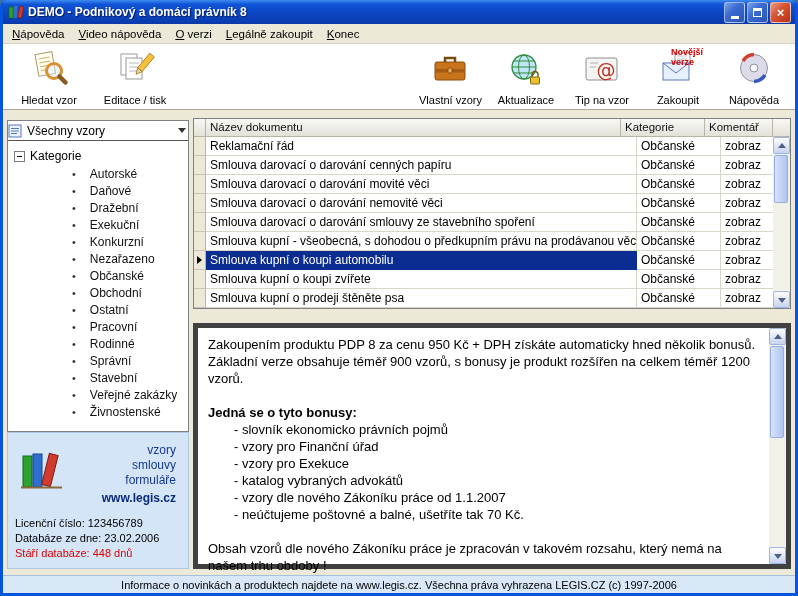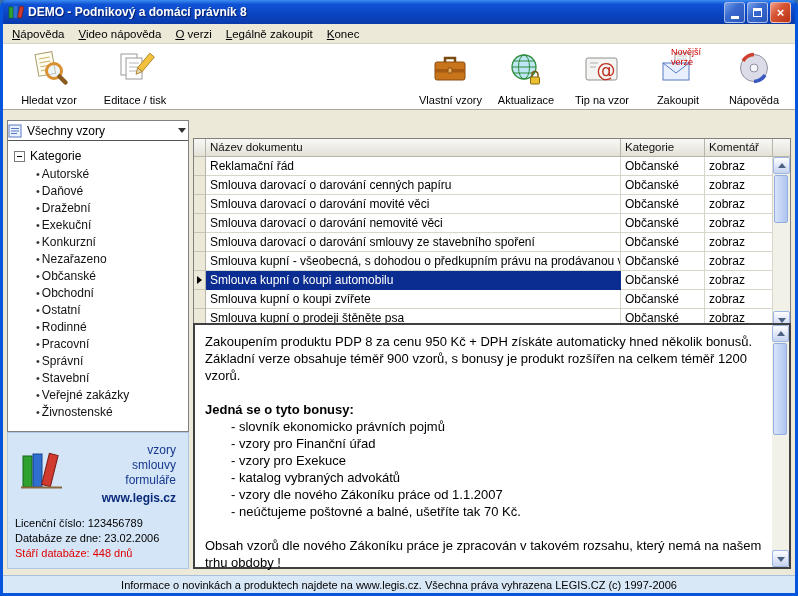--- a/index.html
+++ b/index.html
@@ -26,67 +26,67 @@
 
   
   .toolbar { height:66px; background:#fff; border-bottom:1px solid #ACA899; display:flex; align-items:flex-start; padding:4px 10px 0 12px; }
   .tb-btn { width:68px; text-align:center; position:relative; padding-top:2px; }
   .tb-btn + .tb-btn { margin-left:18px; }
   .tb-group-right { margin-left:auto; display:flex; }
   .tb-group-right .tb-btn { width:62px; }
   .tb-group-right .tb-btn + .tb-btn { margin-left:14px; }
   .tb-icon { display:block; height:40px; }
   .tb-label { font-size:11px; color:#000; white-space:nowrap; }
-  .tb-badge { position:absolute; top:-1px; right:-4px; width:42px; color:#D00000; font-size:9px; line-height:10px; font-weight:normal; text-align:left; }
+  .tb-badge { position:absolute; top:-1px; right:-4px; width:42px; color:#D00000; font-size:9px; line-height:10px; font-weight:bold; text-align:left; }
 
   
   .content { position:relative; height:465px; background:#ECE9D8; }
 
   
   .tree-panel { position:absolute; left:4px; top:10px; width:182px; height:312px; background:#fff; border:1px solid #808080; overflow:hidden; }
   .combo { display:flex; align-items:center; height:20px; padding:0 0; border-bottom:1px solid #555; }
   .combo-icon { width:14px; height:14px; margin-right:5px; flex:0 0 auto; }
   .combo-label { flex:1; font-size:12px; }
   .combo-arrow { width:0; height:0; border-left:4px solid transparent; border-right:4px solid transparent; border-top:5px solid #333; margin-right:2px; }
   .tree-root-row { display:flex; align-items:center; gap:5px; padding:8px 0 2px 6px; font-size:12px; }
   .minus-box { position:relative; width:11px; height:11px; border:1px solid #7A7A7A; background:#fff; flex:0 0 auto; }
   .minus-box::after { content:''; position:absolute; left:2px; right:2px; top:4px; height:1px; background:#000; }
-  .tree-item { display:flex; align-items:center; gap:2px; height:17px; padding-left:28px; font-size:12px; color:#111; }
+  .tree-item { display:flex; align-items:center; gap:14px; height:17px; padding-left:28px; font-size:12px; color:#111;margin-left:36px; }
   .bullet::before { content:'•'; color:#333; font-size:11px; }
 
   
   .info-panel { position:absolute; left:4px; top:322px; width:182px; bottom:6px; background:#D4E5F7; border:1px solid #AFC7E4; }
   .books-icon { position:absolute; left:10px; top:14px; }
   .tagline { text-align:right; padding:10px 12px 0 12px; color:#16388E; font-size:12px; line-height:15px; }
   .site { text-align:right; padding:3px 12px 0 0; color:#0A2A7A; font-weight:bold; font-size:12px; }
   .license-block { position:absolute; left:7px; bottom:7px; font-size:11px; line-height:15px; color:#000; }
   .license-age { color:#E00000; }
 
   
-  .grid { position:absolute; left:190px; top:28px; right:4px; height:191px; background:#fff; border:1px solid #808080; }
+  .grid { position:absolute; left:190px; top:8px; right:4px; height:191px; background:#fff; border:1px solid #808080; }
   .grid-header { display:flex; height:18px; }
   .gh { background:linear-gradient(#F8F8F6,#E3E1D6); border-right:1px solid #B8B5A8; border-bottom:1px solid #B8B5A8; font-size:11.5px; padding:2px 4px; white-space:nowrap; overflow:hidden; color:#111; }
   .gh.sel { width:12px; padding:0; }
   .gh.name { flex:1; }
   .gh.kat { width:84px; }
   .gh.kom { width:68px; }
   .gh.fill { width:17px; border-right:none; }
-  .grid-body { position:relative; margin-right:17px; }
+  .grid-body { position:relative; margin-right:1px; }
   .grid-row { display:flex; height:19px; }
   .cell { font-size:12px; padding:2px 4px; line-height:14px; border-right:1px solid #D8D5CA; border-bottom:1px solid #D8D5CA; white-space:nowrap; overflow:hidden; color:#000; }
   .cell.sel { width:12px; padding:0; background:#ECE9D8; border-right:1px solid #B8B5A8; border-bottom:1px solid #C8C5B8; display:flex; align-items:center; justify-content:center; }
   .cell.name { flex:1; }
   .cell.kat { width:84px; }
   .cell.kom { width:68px; }
   .sel-arrow { display:none; width:0; height:0; border-left:5px solid #000; border-top:4px solid transparent; border-bottom:4px solid transparent; }
   .grid-row.selected .cell.name { background:#0B2D91; color:#fff; border-color:#0B2D91; }
   .grid-row.selected .sel-arrow { display:block; }
 
   
-  .desc { position:absolute; left:190px; top:213px; right:4px; bottom:6px; background:#fff; border:2px solid #404040; }
+  .desc { position:absolute; left:190px; top:213px; right:4px; bottom:6px; background:#fff; border:5px solid #404040; }
   .desc-text { margin:8px 26px 8px 10px; font-size:13px; line-height:17px; color:#000; }
   .desc-text .bold { font-weight:bold; margin-top:17px; }
   .bonus { padding-left:26px; }
   .desc-p2 { margin-top:17px; }
 
   
   .sb { position:absolute; width:17px; background:#F2F1E8; }
   .grid-sb { right:0; top:18px; bottom:0; }
   .desc-sb { right:0; top:0; bottom:0; }
   .sb-btn { position:absolute; left:0; width:17px; height:17px; background:linear-gradient(#FDFDFE,#C6D3F0); border:1px solid #9EB6E4; border-radius:2px; }
@@ -286,25 +286,25 @@
           <div class="tree-item">
             <span class="bullet"></span>
             <span>Obchodní</span>
           </div>
           <div class="tree-item">
             <span class="bullet"></span>
             <span>Ostatní</span>
           </div>
           <div class="tree-item">
             <span class="bullet"></span>
+            <span>Pracovní</span>
+          </div>
+          <div class="tree-item">
+            <span class="bullet"></span>
             <span>Rodinné</span>
-          </div>
-          <div class="tree-item">
-            <span class="bullet"></span>
-            <span>Pracovní</span>
           </div>
           <div class="tree-item">
             <span class="bullet"></span>
             <span>Správní</span>
           </div>
           <div class="tree-item">
             <span class="bullet"></span>
             <span>Stavební</span>
           </div>
           <div class="tree-item">

